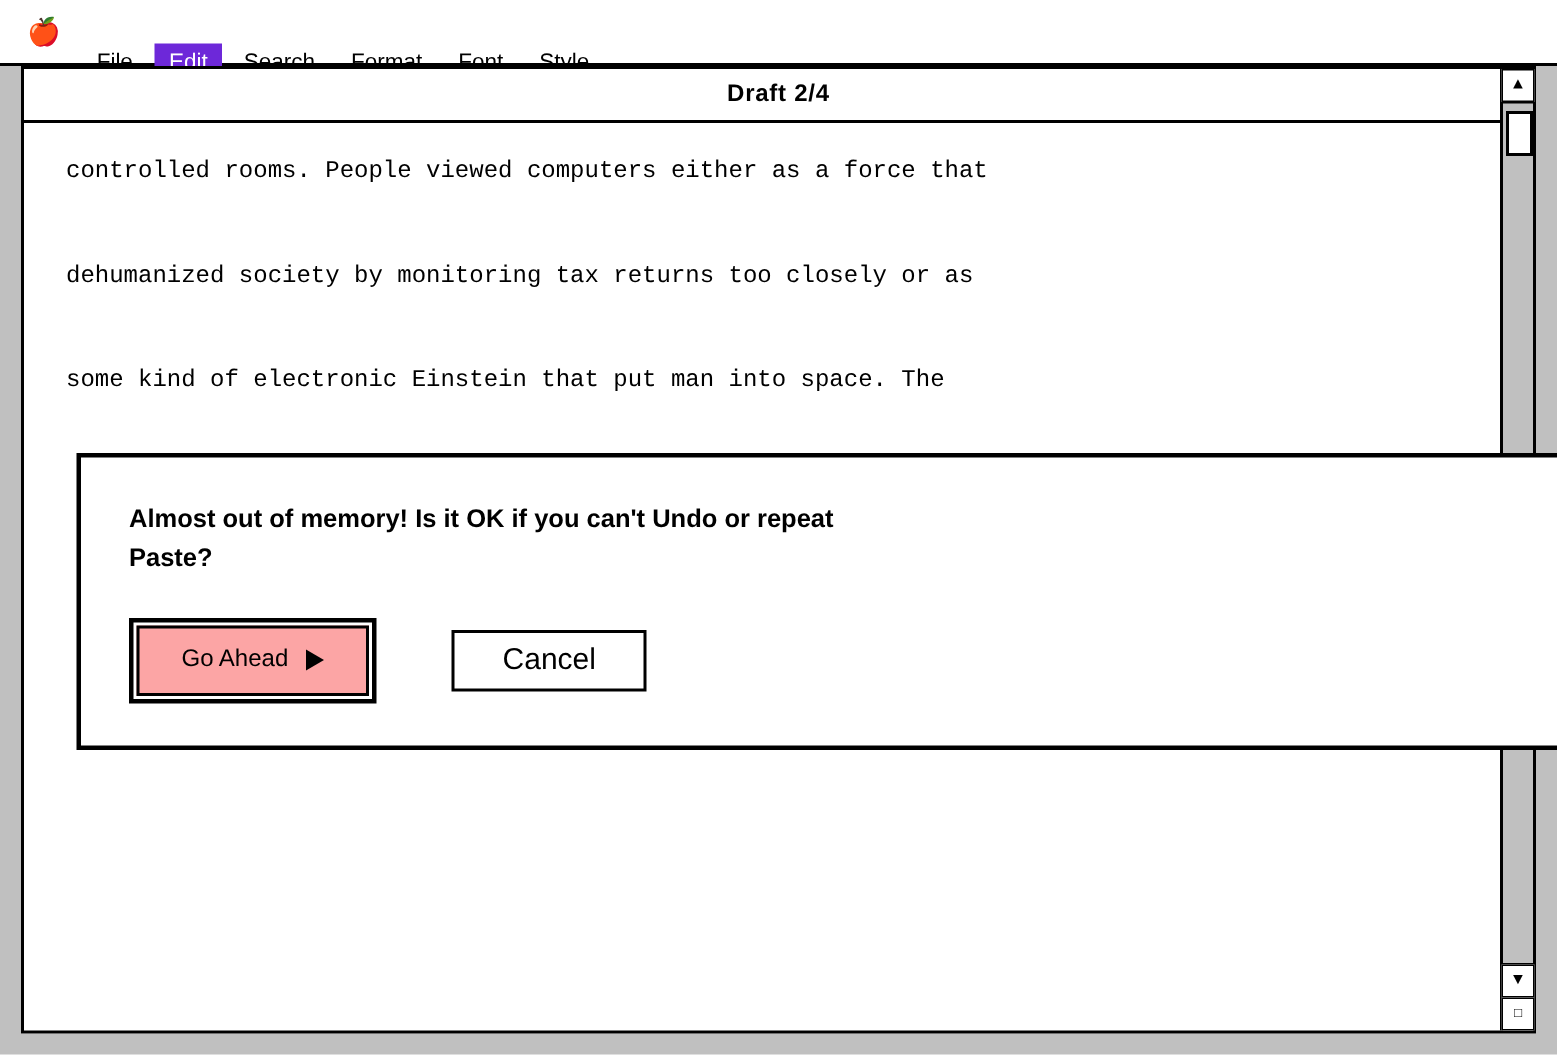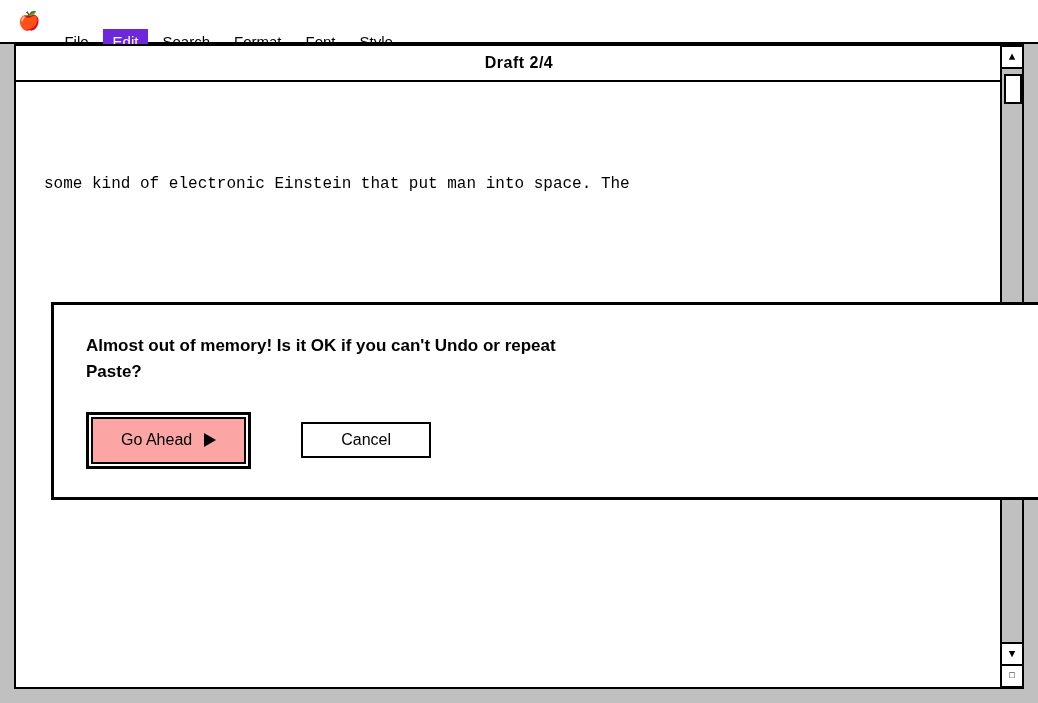--- a/index.html
+++ b/index.html
@@ -175,21 +175,21 @@
     }
 
     .dialog-buttons {
       display: flex;
       align-items: center;
       gap: 50px;
     }
 
     .btn {
       font-family: "Chicago", "Geneva", "Helvetica", sans-serif;
-      font-size: 16px;
+      font-size: 20px;
       background: #fff;
       border: 2px solid #000;
       padding: 7px 28px;
       cursor: pointer;
       min-width: 130px;
       text-align: center;
     }
 
     
     .btn-default-wrapper {
@@ -245,21 +245,23 @@
   <div class="scrollbar">
     <div class="scroll-arrow">▲</div>
     <div class="scroll-track">
       <div class="scroll-thumb"></div>
     </div>
     <div class="scroll-arrow">▼</div>
     <div class="scroll-page-indicator">□</div>
   </div>
 
   <div class="doc-content">
+    <span class="doc-line">controlled rooms.  People viewed computers either as a force that</span>
     <span class="doc-line">&nbsp;</span>
+    <span class="doc-line">dehumanized society by monitoring tax returns too closely or as</span>
     <span class="doc-line">&nbsp;</span>
     <span class="doc-line">some kind of electronic Einstein that put man into space.  The</span>
 
     <div class="dialog-overlay">
       <div class="dialog-message">
         <span>Almost out of memory!  Is it OK if you can't Undo or repeat</span><br>
         <span>Paste?</span>
       </div>
       <div class="dialog-buttons">
 

